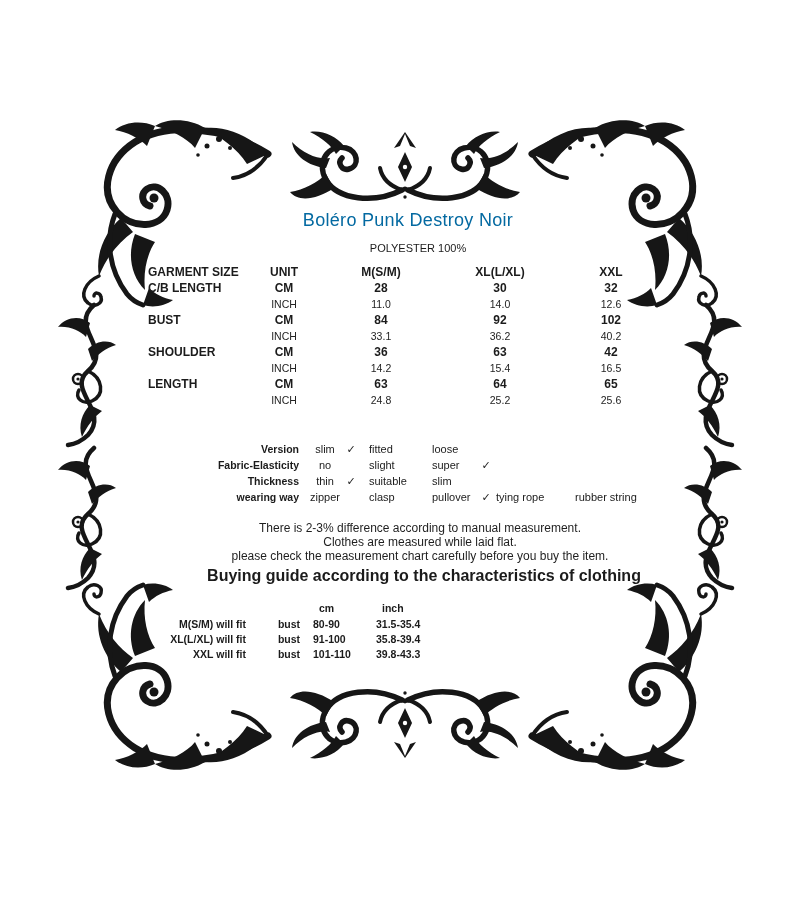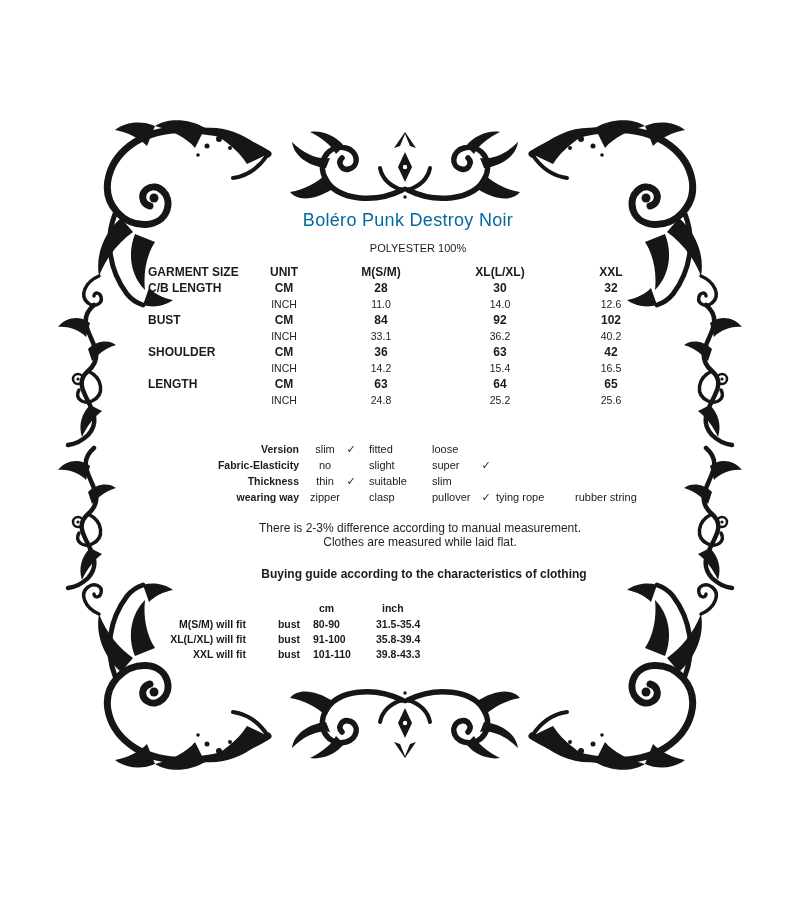--- a/index.html
+++ b/index.html
@@ -31,21 +31,21 @@
   .opt1{left:268px;width:42px;text-align:center;}
   .chk1{left:306px;width:18px;text-align:center;}
   .opt2{left:333px;}
   .opt3{left:396px;}
   .chk3{left:442px;width:16px;text-align:center;}
   .opt4{left:460px;}
   .opt5{left:539px;}
 
   
   .notes{left:160px;top:521px;width:520px;text-align:center;font-size:12px;line-height:14px;color:#1f1f1f;}
-  .guide-heading{left:160px;top:567px;width:528px;text-align:center;font-size:12px;font-weight:bold;}
+  .guide-heading{left:160px;top:567px;width:528px;text-align:center;font-size:16px;font-weight:bold;}
 
   
   .bg-table{left:160px;top:601px;width:330px;}
   .bg-row{position:relative;height:15px;line-height:15px;font-size:10.5px;font-weight:bold;}
   .bg-row.header{height:16px;}
   .bg-row>span{position:absolute;top:0;white-space:nowrap;}
   .bg-label{left:0;width:86px;text-align:right;}
   .bg-part{left:112px;width:34px;text-align:center;}
   .bg-cm{left:153px;}
   .bg-inch{left:216px;}
@@ -237,20 +237,21 @@
       <span class="opt3">pullover</span>
       <span class="chk3">✓</span>
       <span class="opt4">tying rope</span>
       <span class="opt5">rubber string</span>
     </div>
   </div>
 
   <div class="layer notes">
     <div>There is 2-3% difference according to manual measurement.</div>
     <div>Clothes are measured while laid flat.</div>
+    <div>please check the measurement chart carefully before you buy the item.</div>
   </div>
 
   <div class="layer guide-heading">Buying guide according to the characteristics of clothing</div>
 
   <div class="layer bg-table">
     <div class="bg-row header">
       <span class="bg-cmh">cm</span>
       <span class="bg-inchh">inch</span>
     </div>
     <div class="bg-row">

